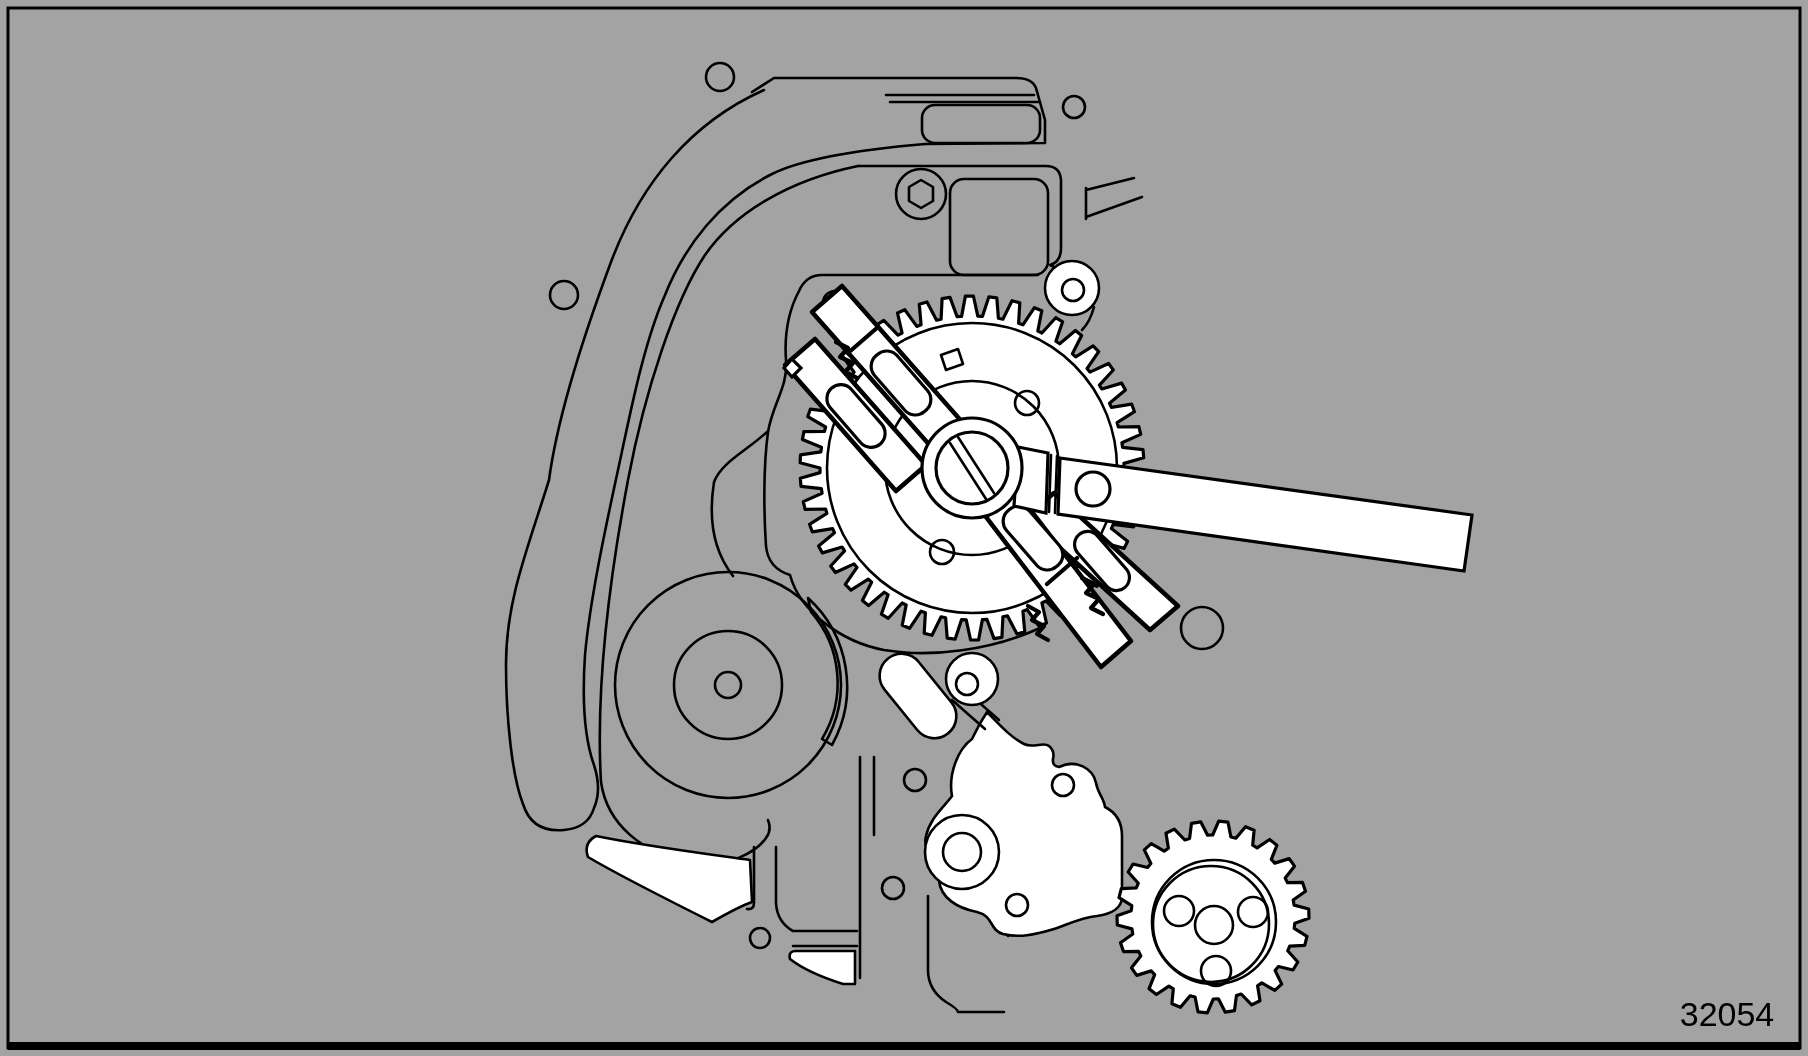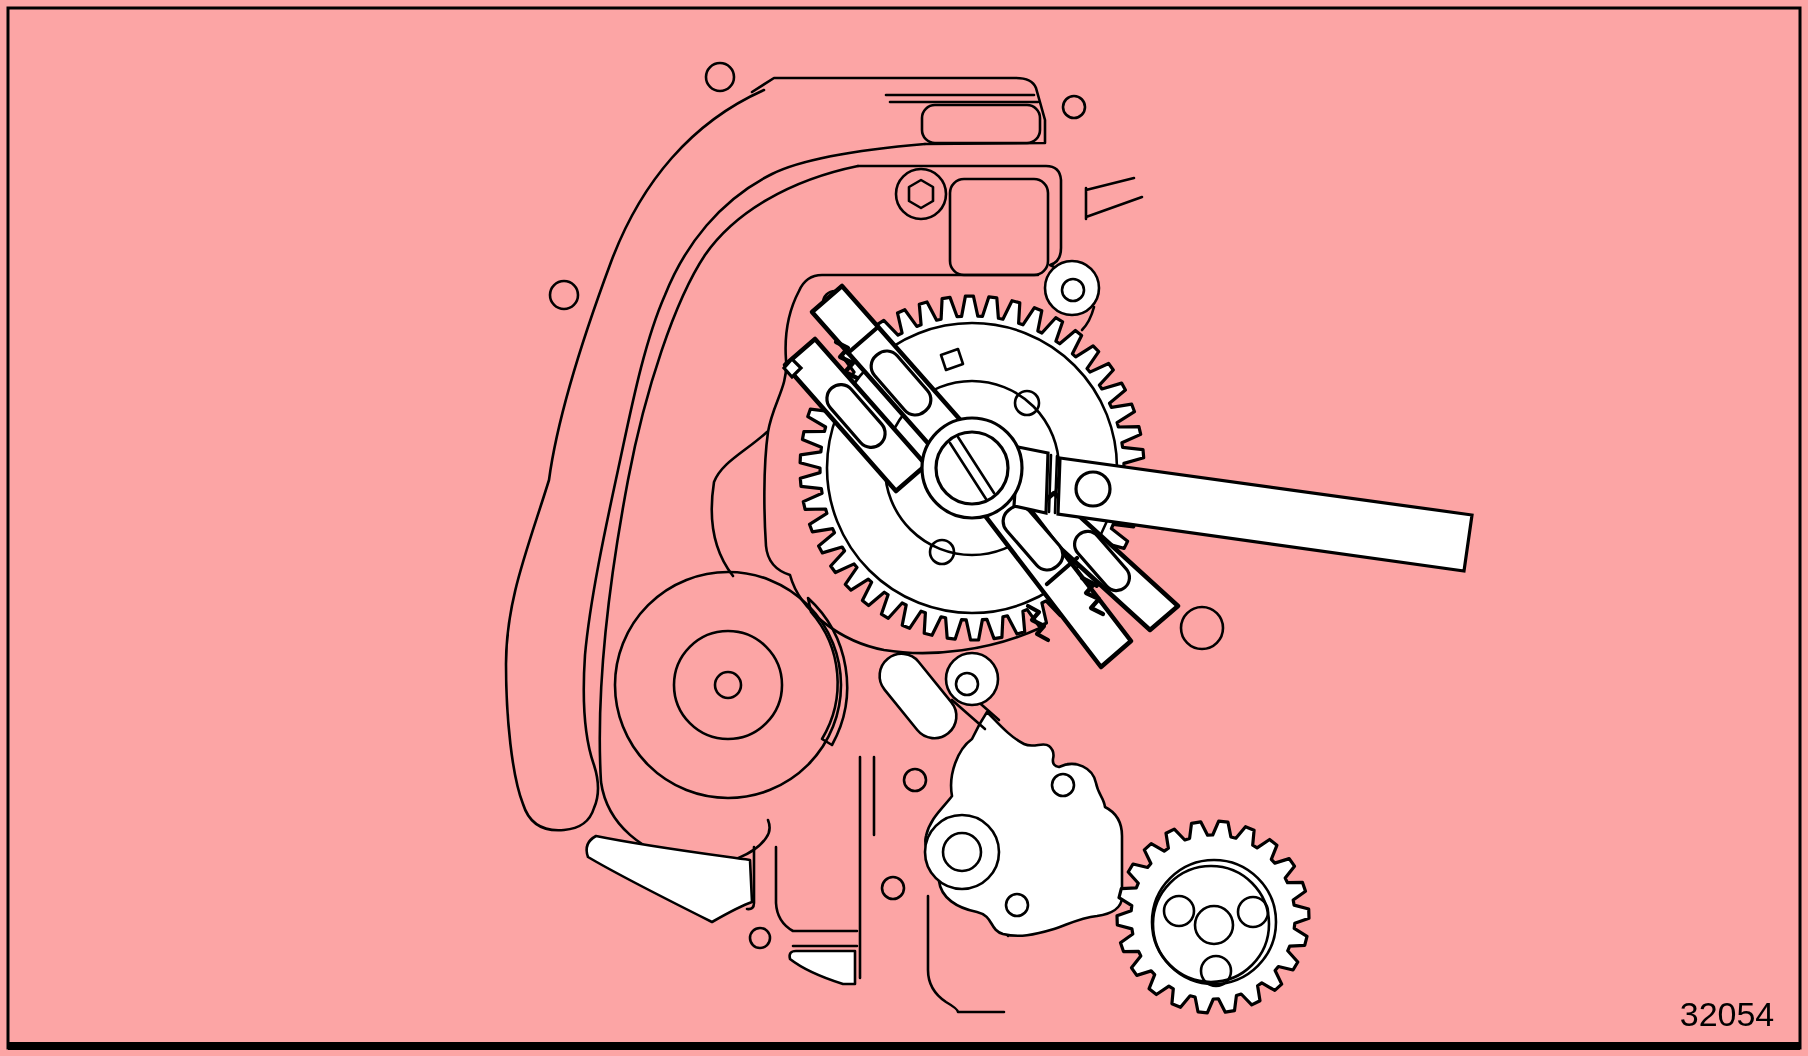--- a/index.html
+++ b/index.html
@@ -1,16 +1,16 @@
 <!DOCTYPE html>
 <html><head>
 <meta charset="utf-8">
 <style>
   html,body{margin:0;padding:0;background:#ffffff;}
-  .page{position:relative;width:1808px;height:1056px;background:#fca5a5;overflow:hidden;
+  .page{position:relative;width:1808px;height:1056px;background:#a3a3a3;overflow:hidden;
         font-family:"Liberation Sans","DejaVu Sans",sans-serif;}
   svg{position:absolute;left:0;top:0;}
   .thin{fill:none;stroke:#000;stroke-width:2.6;stroke-linecap:round;stroke-linejoin:round;}
   .thin-f{fill:#fff;stroke:#000;stroke-width:2.6;stroke-linejoin:round;}
   .gear{fill:#fff;stroke:#000;stroke-width:3.2;stroke-linejoin:round;}
   .tool{fill:#fff;stroke:#000;stroke-width:4.5;stroke-linejoin:round;stroke-linecap:round;}
   .tool-thin{fill:#fff;stroke:#000;stroke-width:3.2;}
   .heavy{fill:none;stroke:#000;stroke-width:4.2;stroke-linecap:round;stroke-linejoin:round;}
   .fig-label{font-size:34px;fill:#000;}
 </style>

